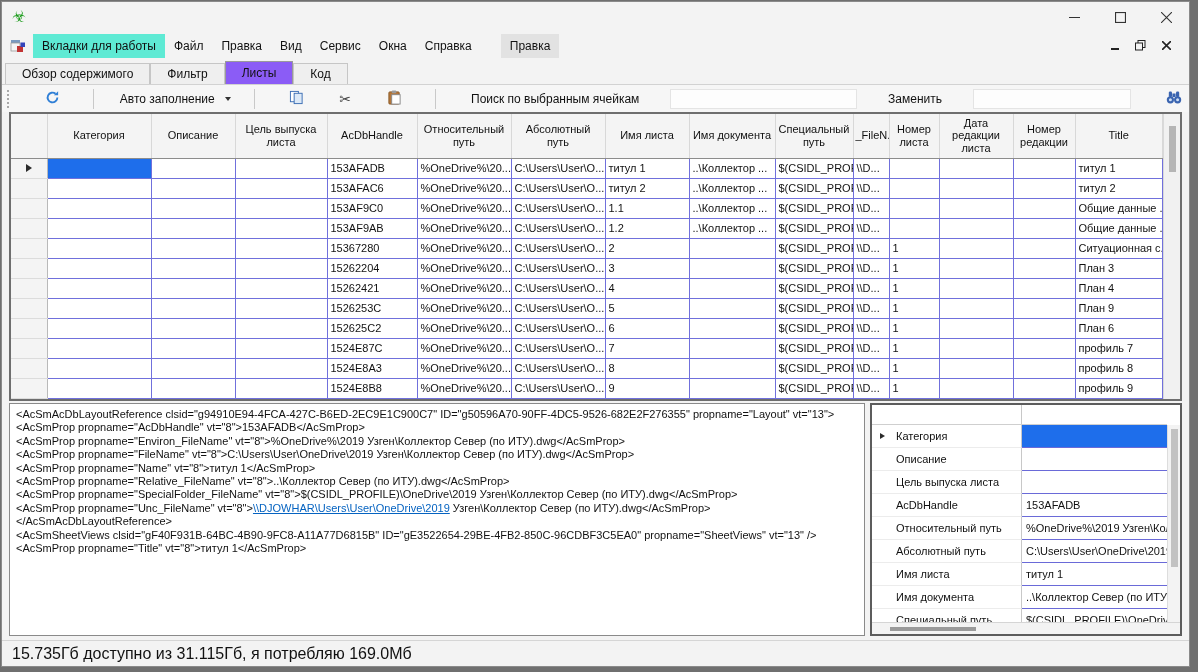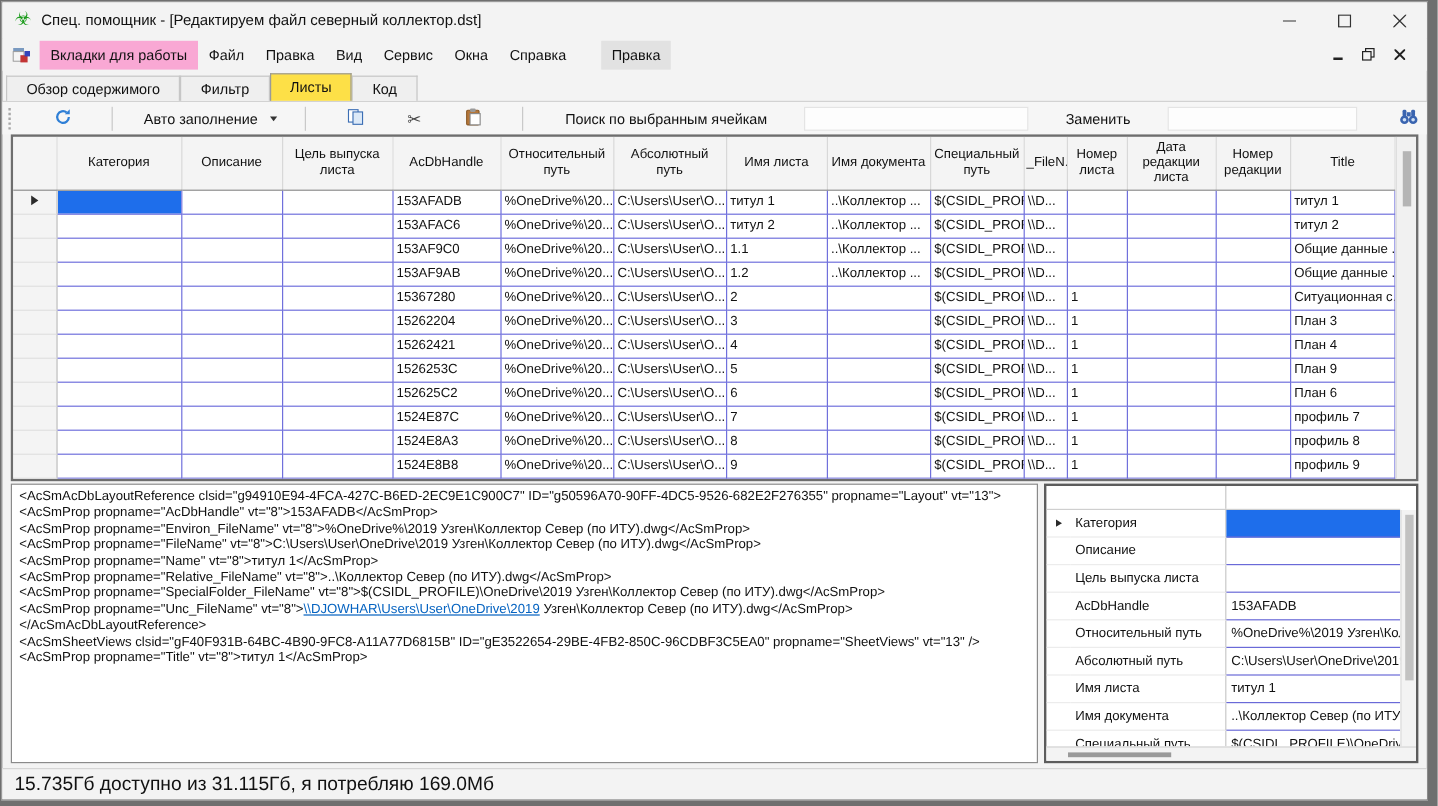--- a/index.html
+++ b/index.html
@@ -12,30 +12,30 @@
   .titlebar { height:30px; flex:none; display:flex; align-items:center; padding-left:10px; background:#f3f3f3; }
   .app-icon { color:#1d9c1d; font-size:16px; margin-right:8px; line-height:1; }
   .title-text { font-size:12.5px; }
   .win-controls { margin-left:auto; display:flex; height:100%; }
   .win-btn { width:46px; display:flex; align-items:center; justify-content:center; }
 
   
   .menubar { height:27px; flex:none; display:flex; align-items:center; padding:0 6px; font-size:12px; background:#f3f3f3; }
   .menu-form-icon { margin:0 7px 0 2px; display:flex; }
   .menu-item { padding:5px 9px; cursor:default; white-space:nowrap; }
-  .menu-item.green { background:#f9a8d4; }
+  .menu-item.green { background:#5eead4; }
   .menu-item.gray  { background:#e2e2e2; margin-left:20px; }
   .mdi-controls { margin-left:auto; display:flex; align-items:center; gap:16px; padding-right:12px; }
   .mdi-btn { display:flex; align-items:center; justify-content:center; }
 
   
   .tabbar { height:26px; flex:none; display:flex; align-items:flex-end; padding:3px 2px 0 3px; border-bottom:1px solid #d2d2d2; }
   .tab { font-size:12px; padding:0 16px; height:21px; display:flex; align-items:center;
          background:#efefef; border:1px solid #c6c6c6; border-bottom:none; }
-  .tab.active { background:#fde047; height:23px; border-color:#9a9a9a; position:relative; z-index:2; }
+  .tab.active { background:#8b5cf6; height:23px; border-color:#9a9a9a; position:relative; z-index:2; }
 
   
   .toolbar { height:27px; flex:none; display:flex; align-items:center; background:#f6f6f6; padding:0 3px; font-size:12px;gap:25px; }
   .grip { width:5px; height:18px; border-left:2px dotted #a8a8a8; margin:0 4px 0 2px; }
   .tb-btn { min-width:24px; height:22px; display:flex; align-items:center; justify-content:center; border:1px solid transparent; }
   .tb-sep { width:1px; height:20px; background:#c9c9c9; margin:0 4px; }
   .tb-label { padding:0 6px; white-space:nowrap; }
   .dd-arrow { width:0; height:0; border-left:3.5px solid transparent; border-right:3.5px solid transparent; border-top:4px solid #333; margin:0 4px; }
   .tb-input { height:20px; background:#fdfdfd; border:1px solid #e4e4e4; font:inherit; padding:0 4px; }
   .cut-glyph { font-size:14px; color:#444; }
@@ -83,21 +83,20 @@
   .statusbar { height:26px; flex:none; border-top:1px solid #d5d5d5; background:#f3f3f3;
         display:flex; align-items:center; padding:0 10px; font-size:16px; }
 </style>
 </head>
 <body>
 
 <div class="window">
 
   <div class="titlebar">
     <span class="app-icon">☣</span>
-    <span class="title-text">Спец. помощник - [Редактируем файл северный коллектор.dst]</span>
     <div class="win-controls">
       <div class="win-btn">
         <svg width="11" height="11">
             <line x1="0" y1="5.5" x2="11" y2="5.5" stroke="#333" stroke-width="1"></line>
           </svg>
       </div>
       <div class="win-btn">
         <svg width="11" height="11">
             <rect x="0.5" y="0.5" width="10" height="10" fill="none" stroke="#333" stroke-width="1.2"></rect>
           </svg>

